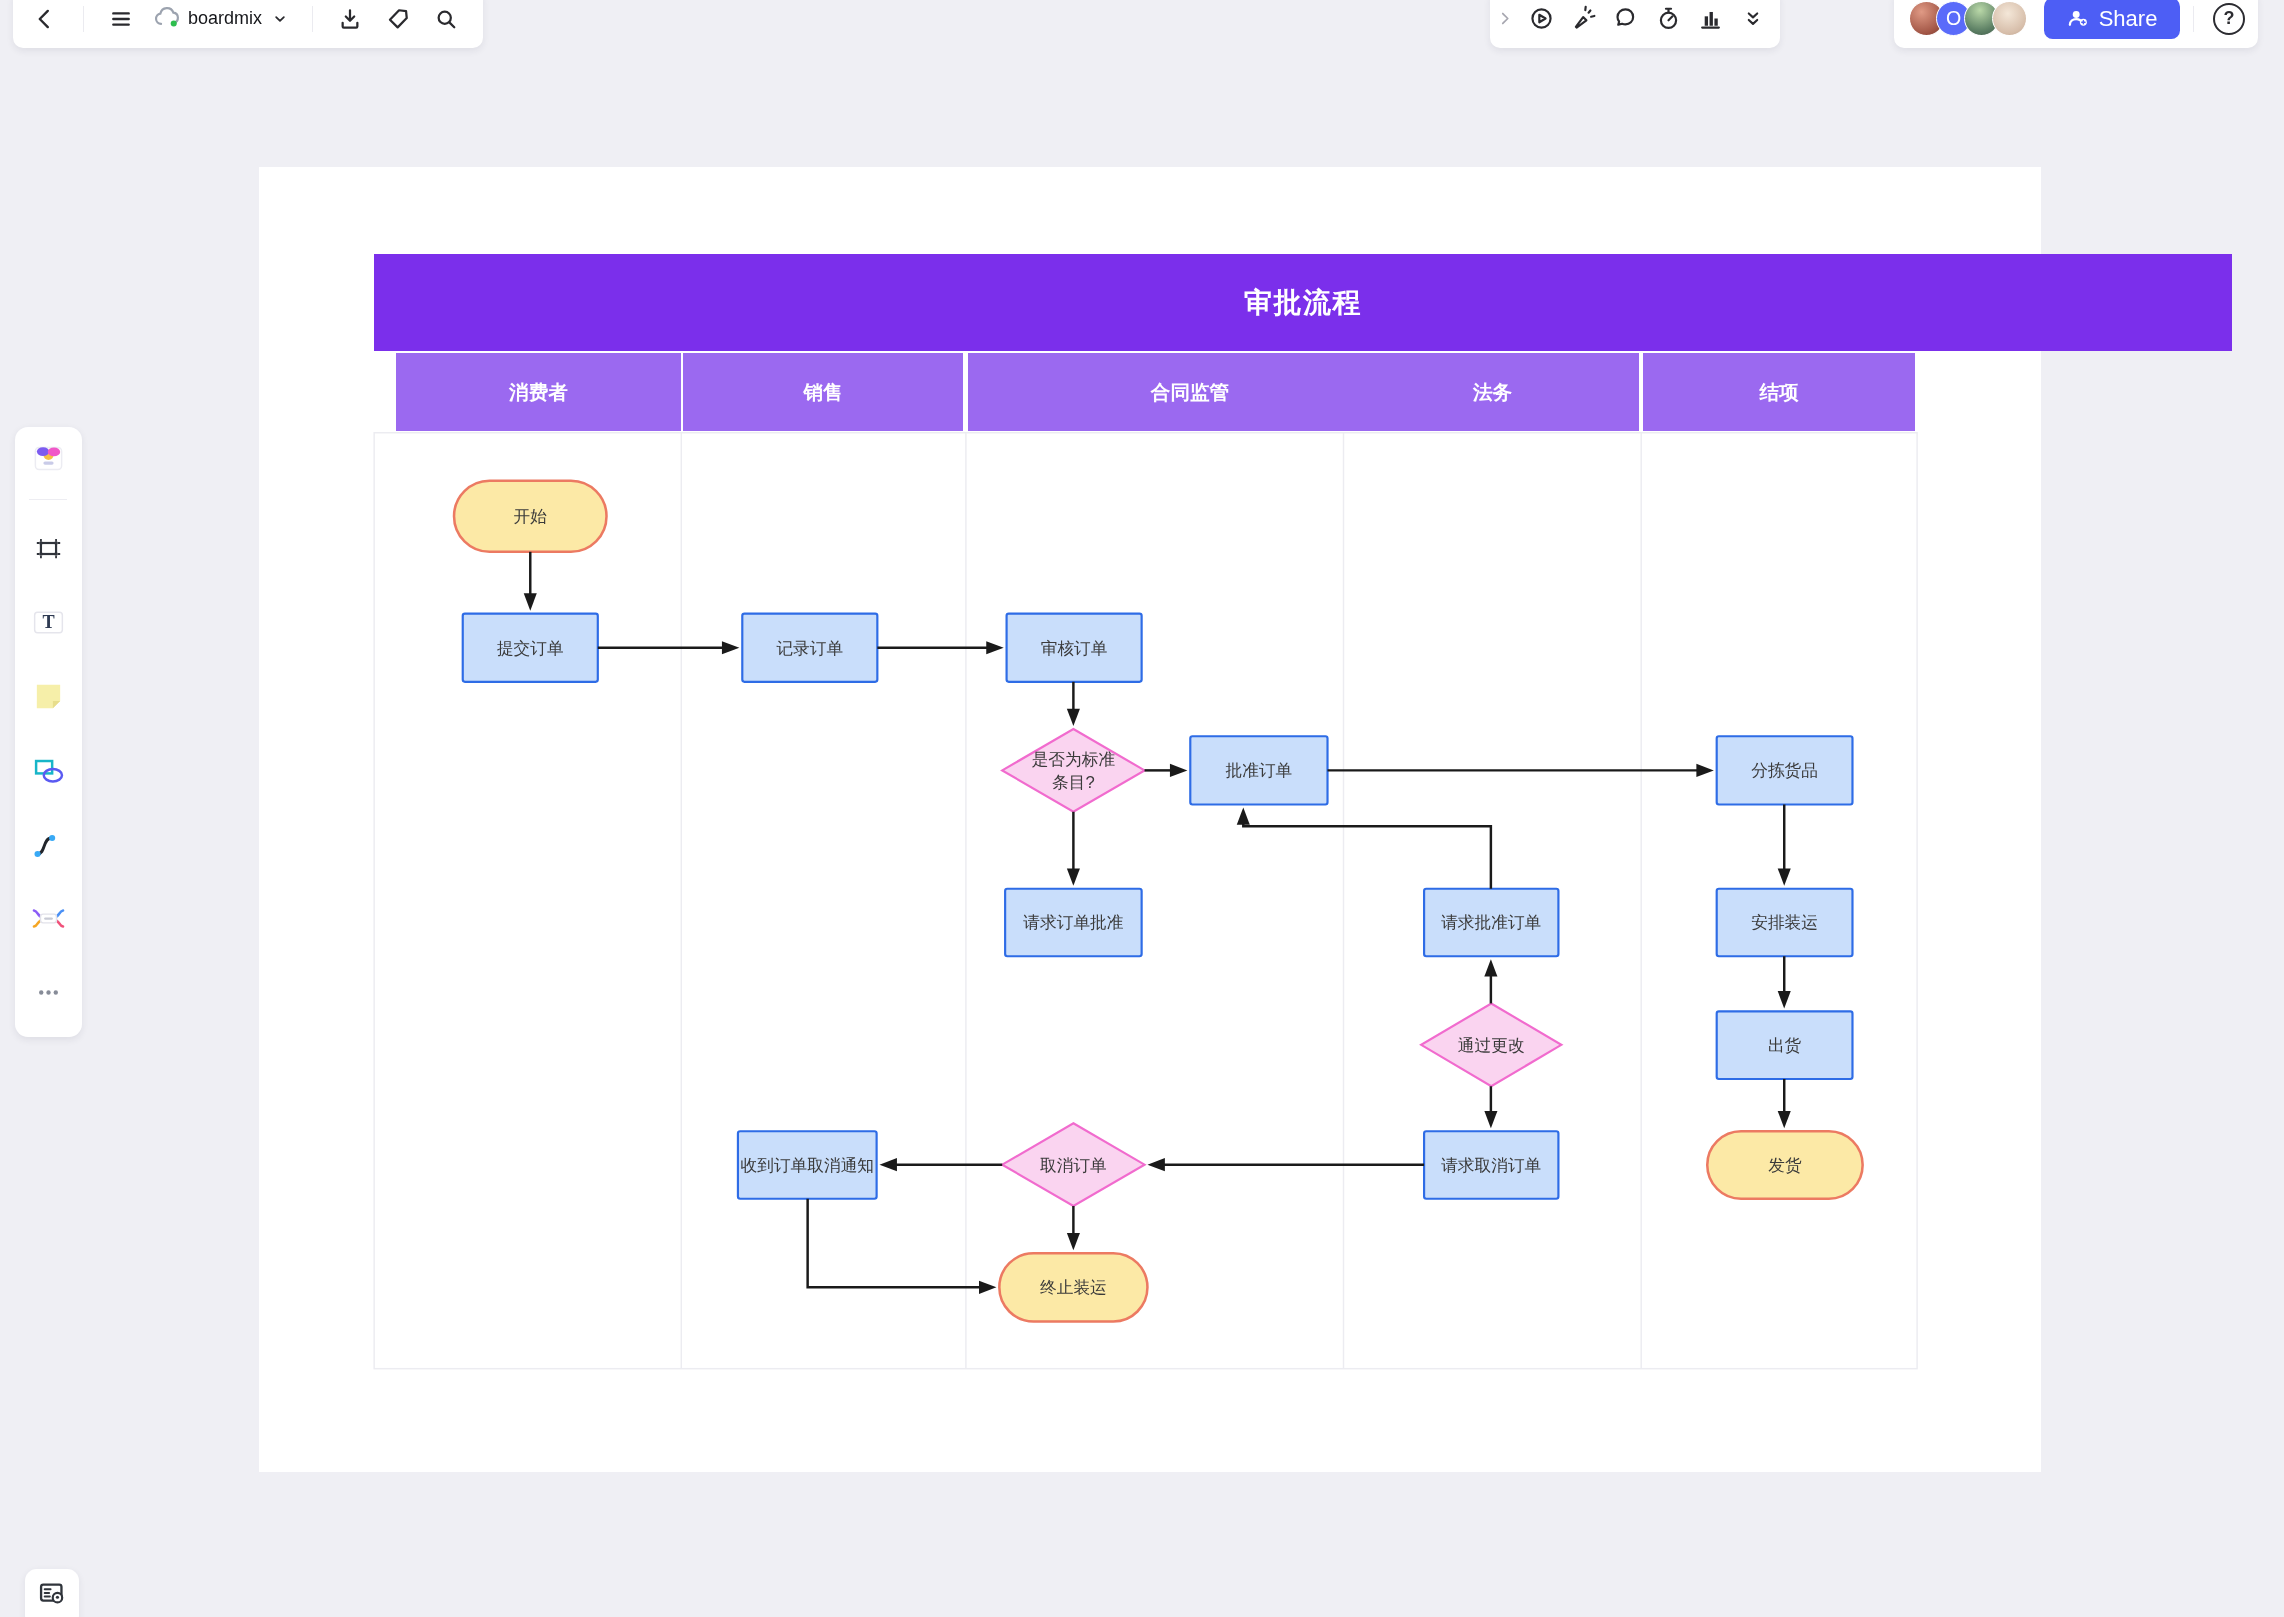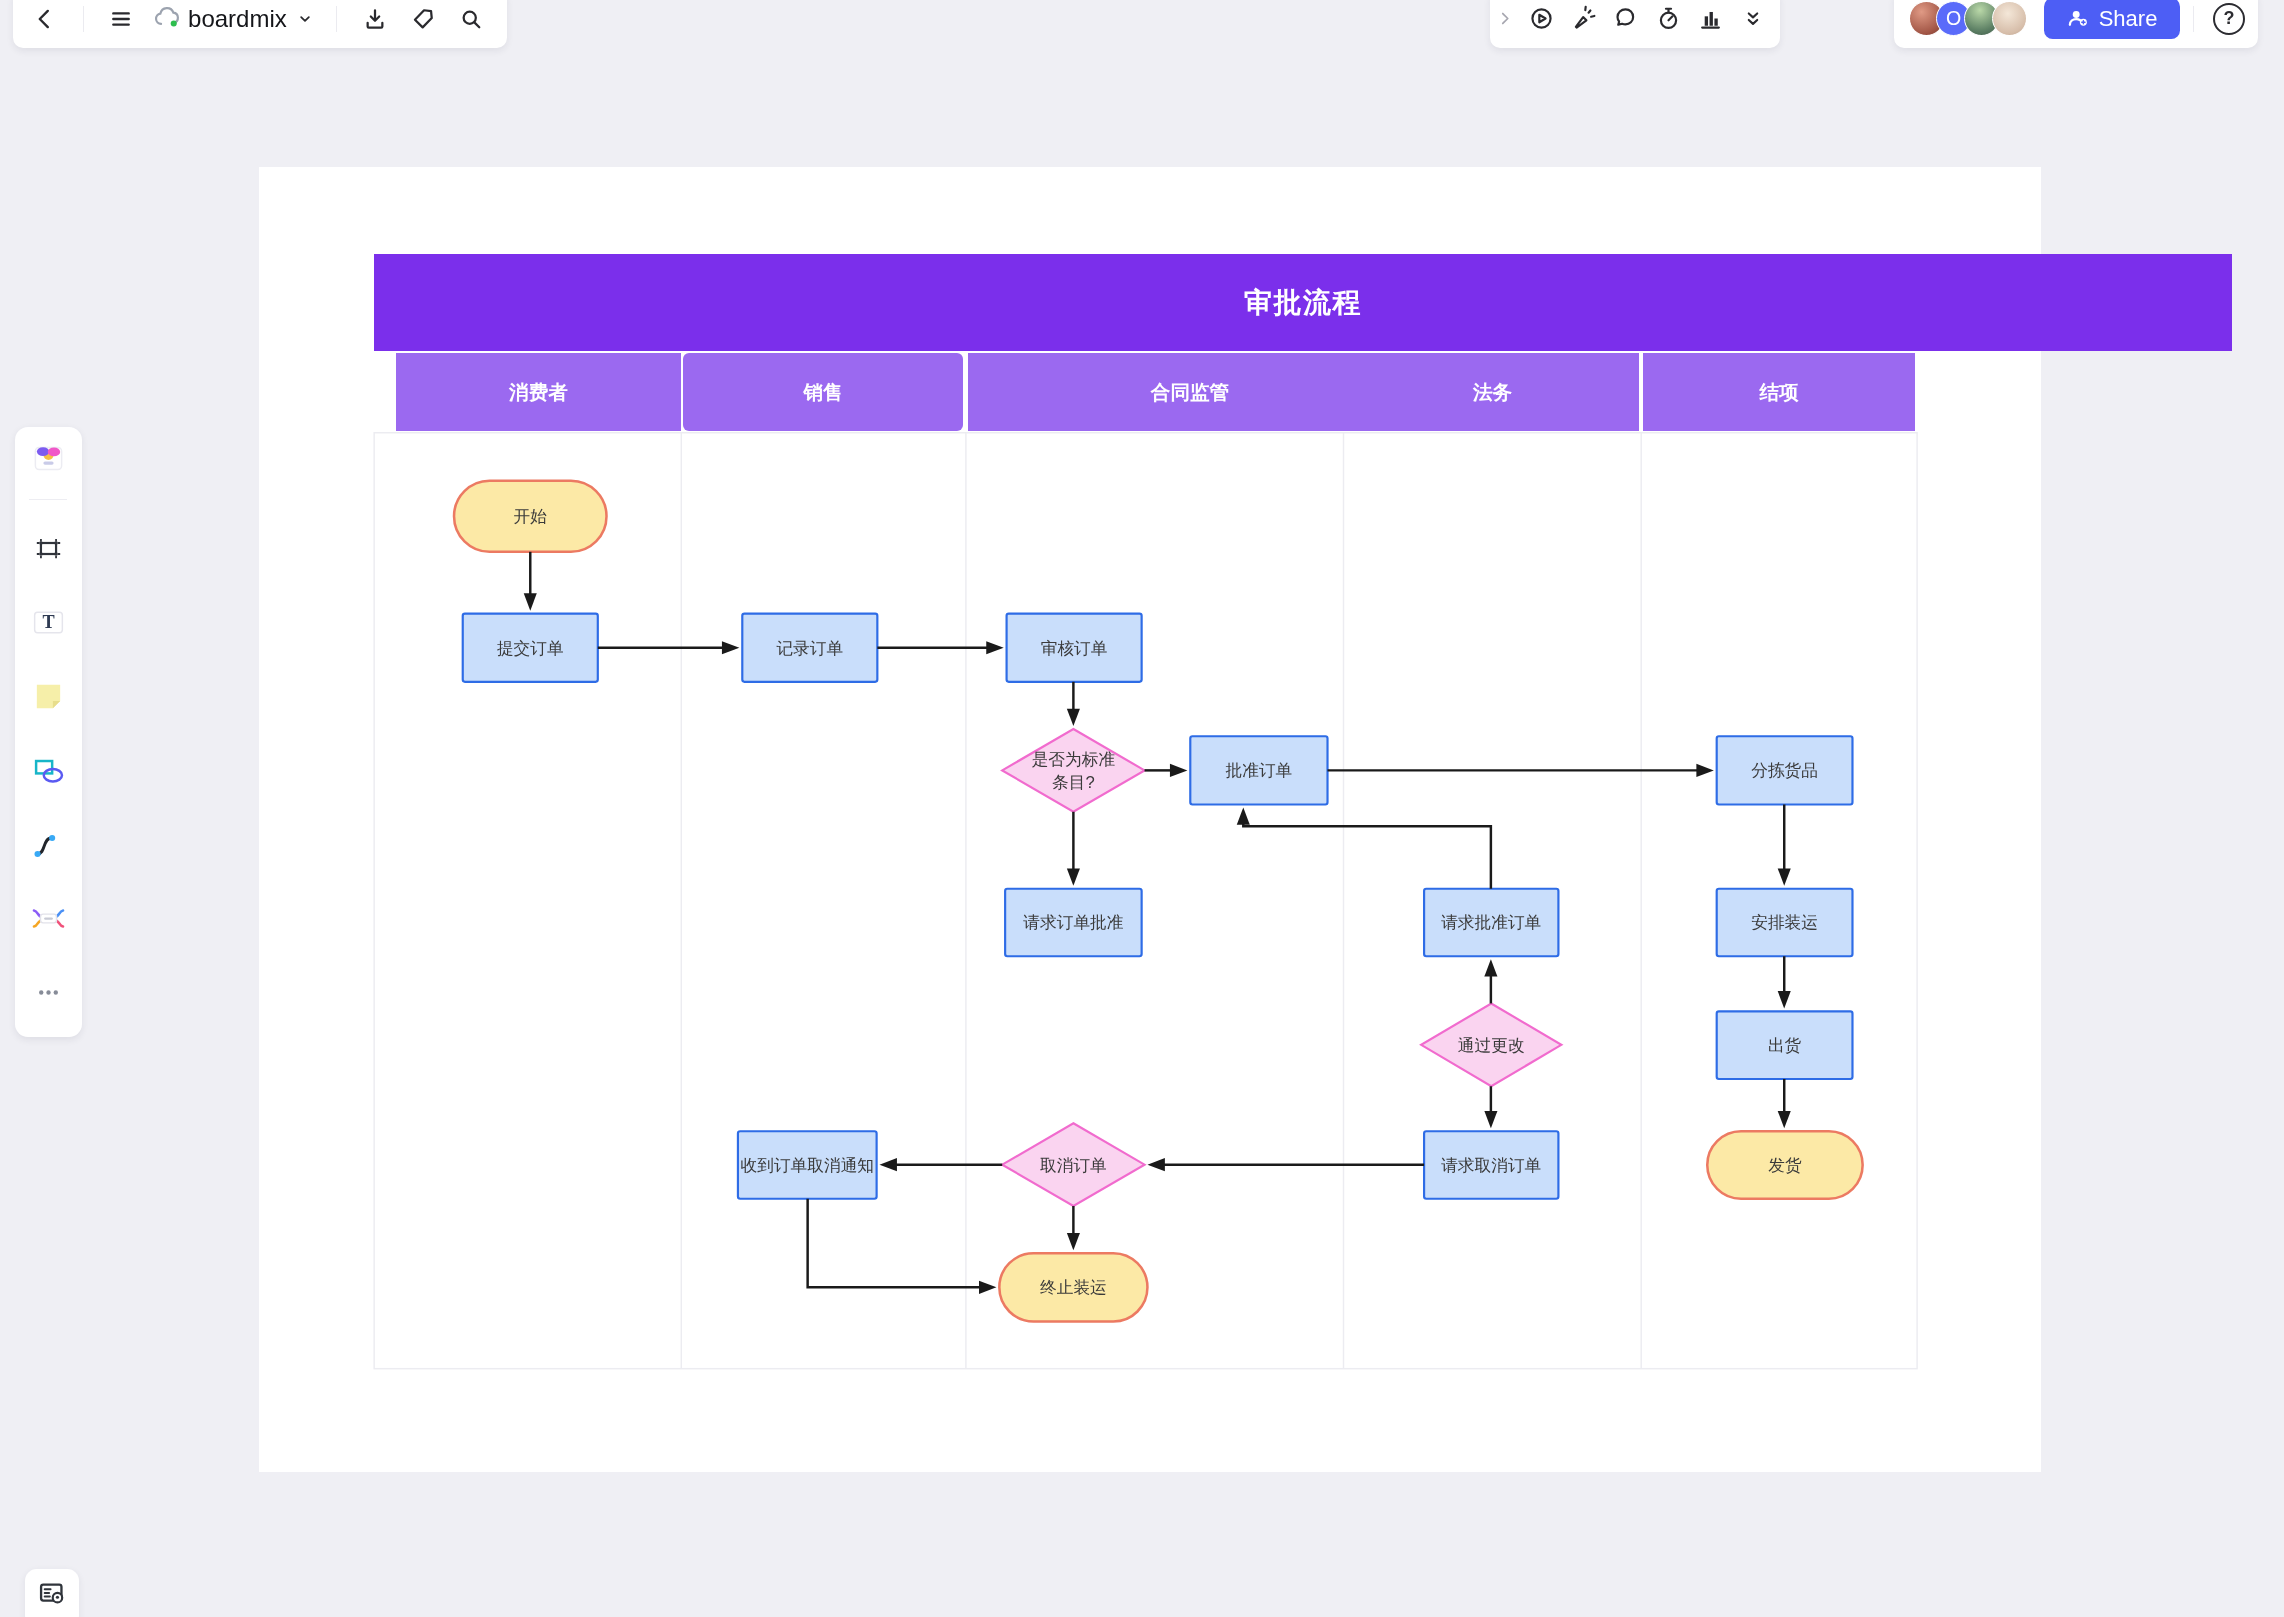--- a/index.html
+++ b/index.html
@@ -18,21 +18,21 @@
   
   .panel{position:absolute;background:#fff;border-radius:10.2px;box-shadow:0 2.2px 7.3px rgba(40,40,70,.08);}
   .hbar{display:flex;align-items:center;}
   #tb-left{left:13px;top:-10.2px;height:58px;padding:0 19px 0 14.5px;gap:13px;}
   #tb-right-a{left:1490px;top:-10.2px;height:58px;padding:0 10.2px 0 4.4px;gap:7.3px;}
   #tb-right-b{left:1894px;top:-10.2px;height:58px;padding:0 13px 0 14.5px;gap:0;}
   .ibtn{border:0;background:transparent;padding:0;width:35px;height:35px;display:flex;
     align-items:center;justify-content:center;border-radius:5.8px;cursor:pointer;}
   .vdiv{width:0.7px;height:26px;background:#EBEBF0;margin:0 7.3px;}
   #logo-wrap{display:flex;align-items:center;gap:7.3px;cursor:pointer;}
-  #logo-text{font-size:24px;color:#15161a;font-weight:500;}
+  #logo-text{font-size:18px;color:#15161a;font-weight:500;}
   
   .avatar{width:33px;height:33px;border-radius:50%;border:1.5px solid #fff;margin-left:-7.3px;
     display:flex;align-items:center;justify-content:center;flex:none;cursor:pointer;}
   .avatar:first-child{margin-left:0;}
   .av-photo1{background:radial-gradient(circle at 35% 30%,#e09a85,#a05444 70%,#6e352b);}
   .av-initial{background:#5A6BFA;color:#fff;font-size:19.6px;font-weight:500;}
   .av-photo2{background:radial-gradient(circle at 45% 25%,#b9d8a8,#5f8266 65%,#3c5747);}
   .av-photo3{background:radial-gradient(circle at 45% 35%,#f4e7d8,#d6bda9 70%,#b79a85);}
   #share-btn{margin-left:17.4px;height:41px;padding:0 23px;border:0;border-radius:8.7px;
     background:var(--share,#4D5EF5);color:#fff;font-size:22px;font-weight:500;
@@ -54,21 +54,21 @@
 </head>
 <body>
 
 <div id="canvas" class="abs"></div>
 
 <div id="flow-title" class="abs">
   <span>审批流程</span>
 </div>
 <div id="lane-headers">
     <div class="lane-cell" style="left: 396px; width: 285px;">消费者</div>
-    <div class="lane-cell" style="left: 683px; width: 280px; border-radius: 6px;">销售</div>
+    <div class="lane-cell" style="left: 683px; width: 280px;">销售</div>
     <div class="lane-cell" style="left: 968px; width: 444px;">合同监管</div>
     <div class="lane-cell" style="left: 1346px; width: 293px;">法务</div>
     <div class="lane-cell" style="left: 1643px; width: 272px;">结项</div>
   </div>
 
 <svg id="flow" class="abs" viewBox="0 0 3145 2227">
     <rect x="515" y="596" width="2125" height="1289" fill="none" stroke="#ECECF1" stroke-width="2"></rect>
     <line x1="938" y1="596" x2="938" y2="1885" stroke="#ECECF1" stroke-width="2"></line>
     <line x1="1330" y1="596" x2="1330" y2="1885" stroke="#ECECF1" stroke-width="2"></line>
     <line x1="1850" y1="596" x2="1850" y2="1885" stroke="#ECECF1" stroke-width="2"></line>

